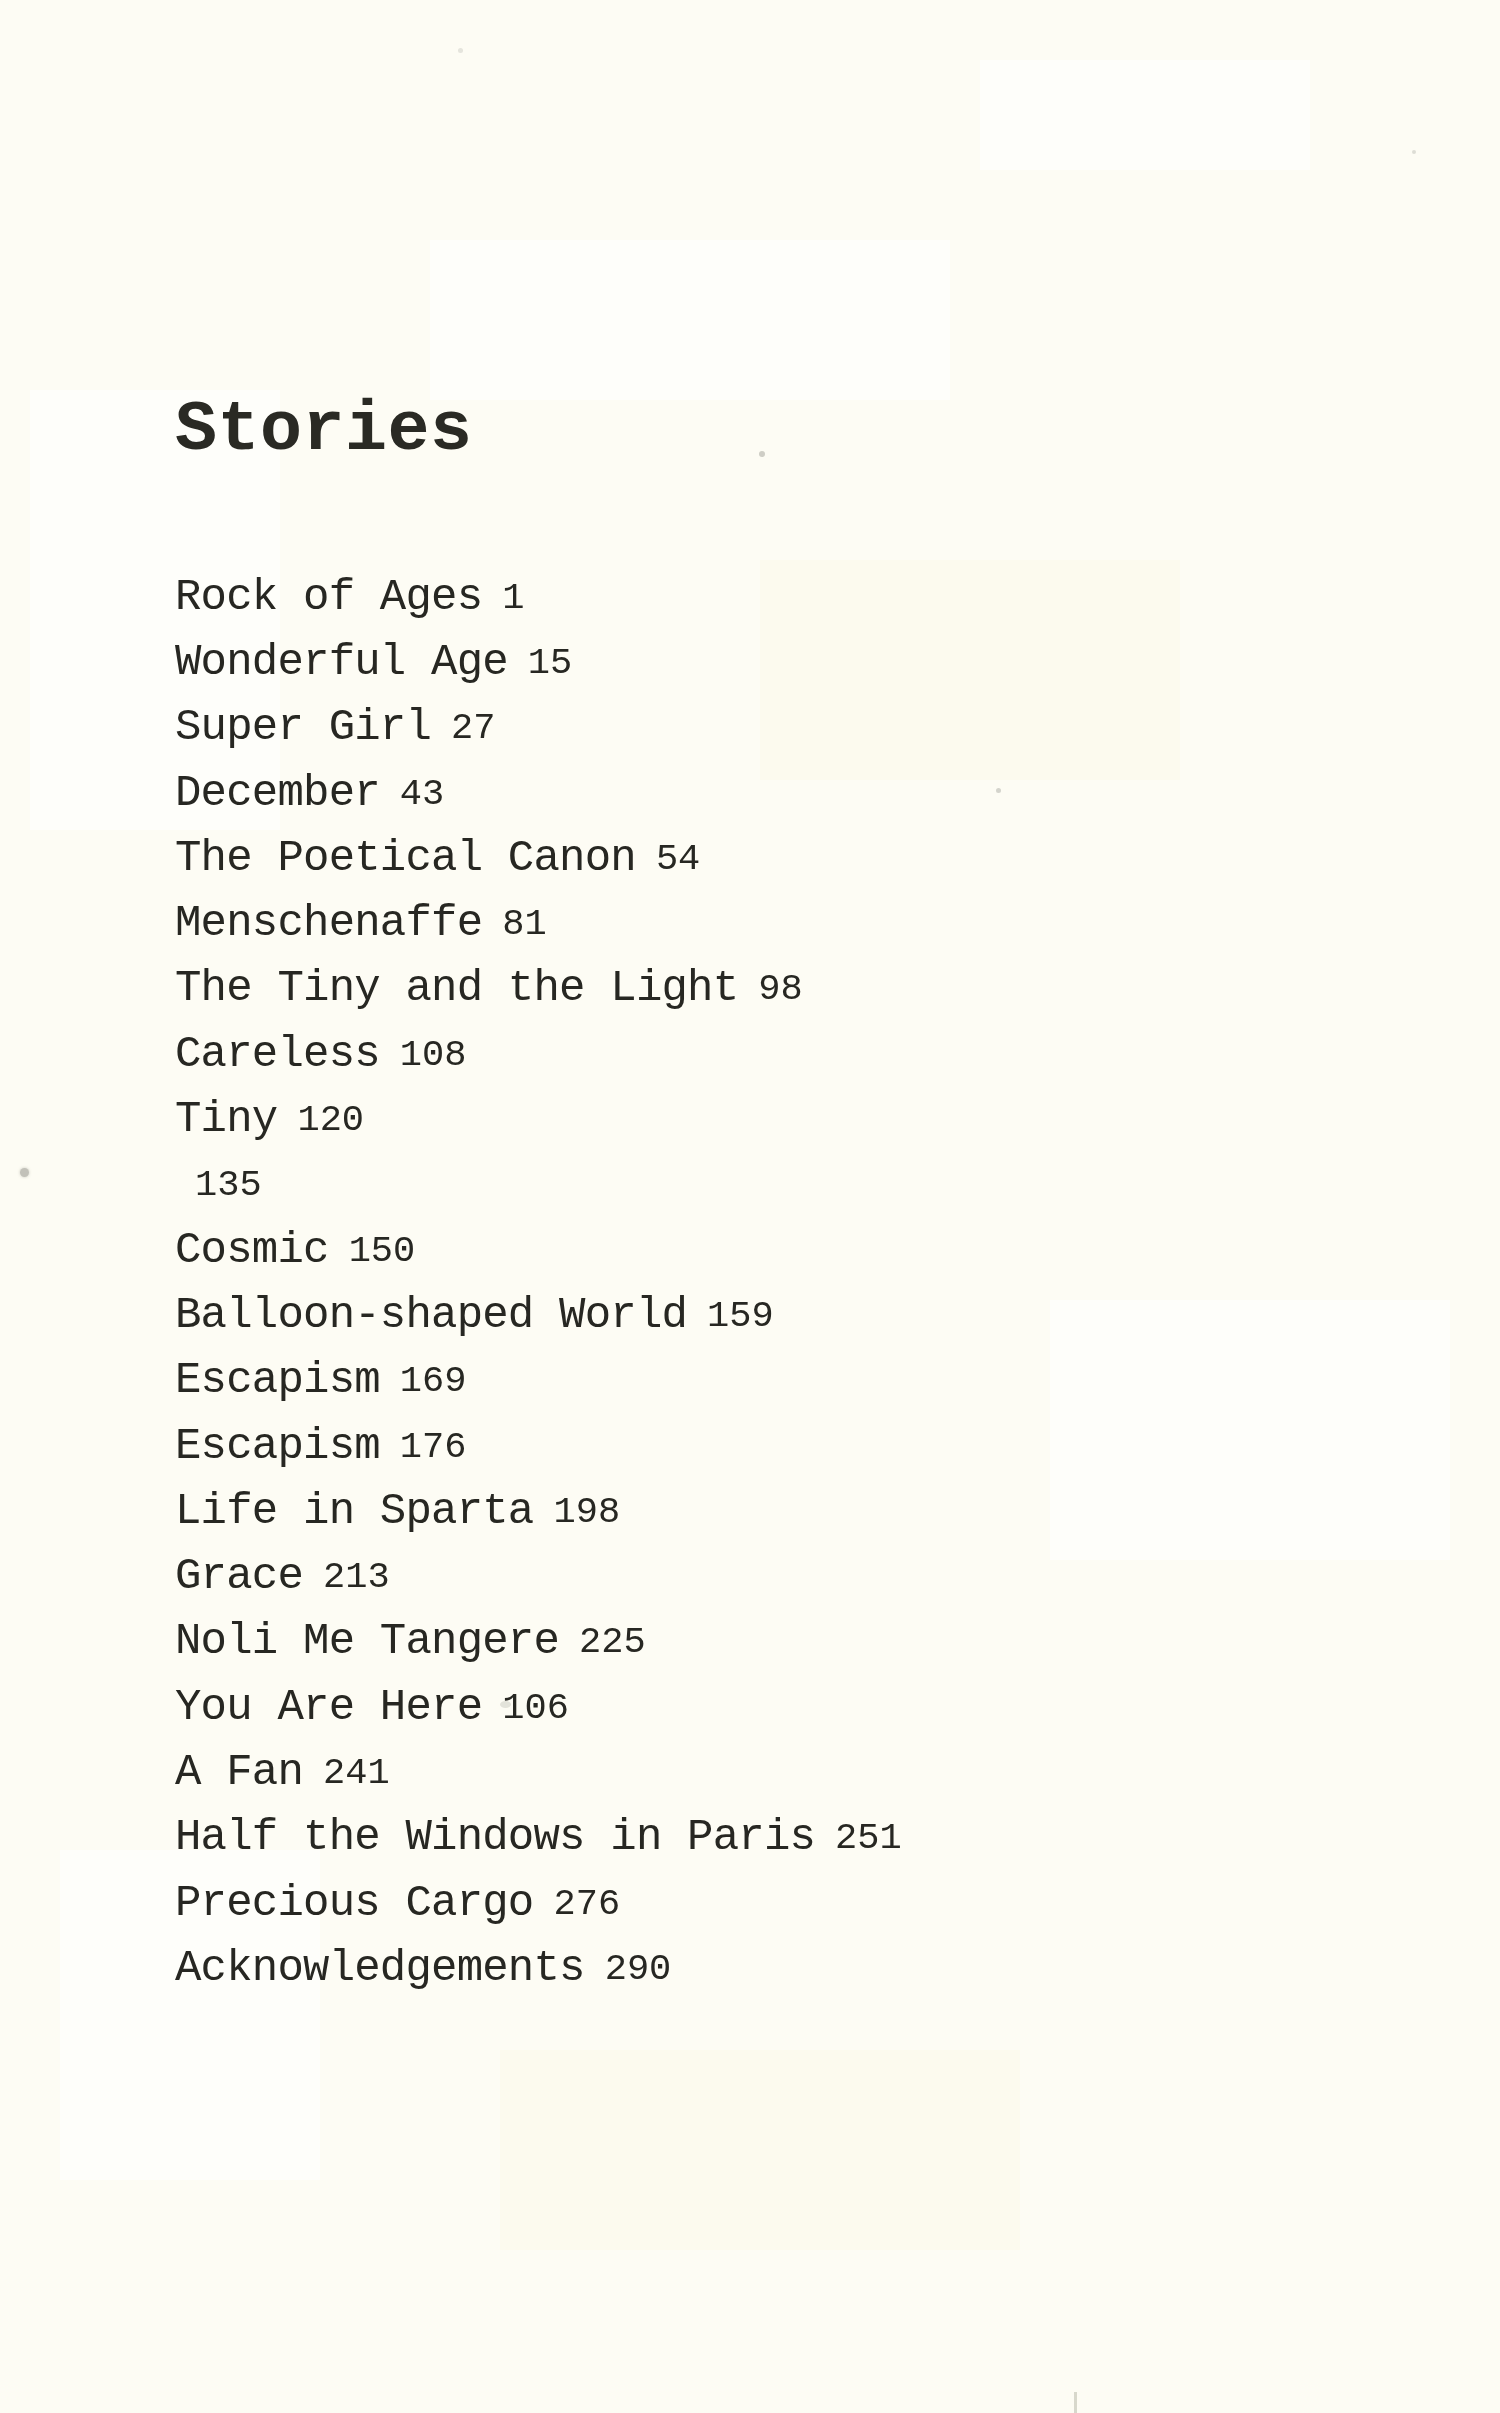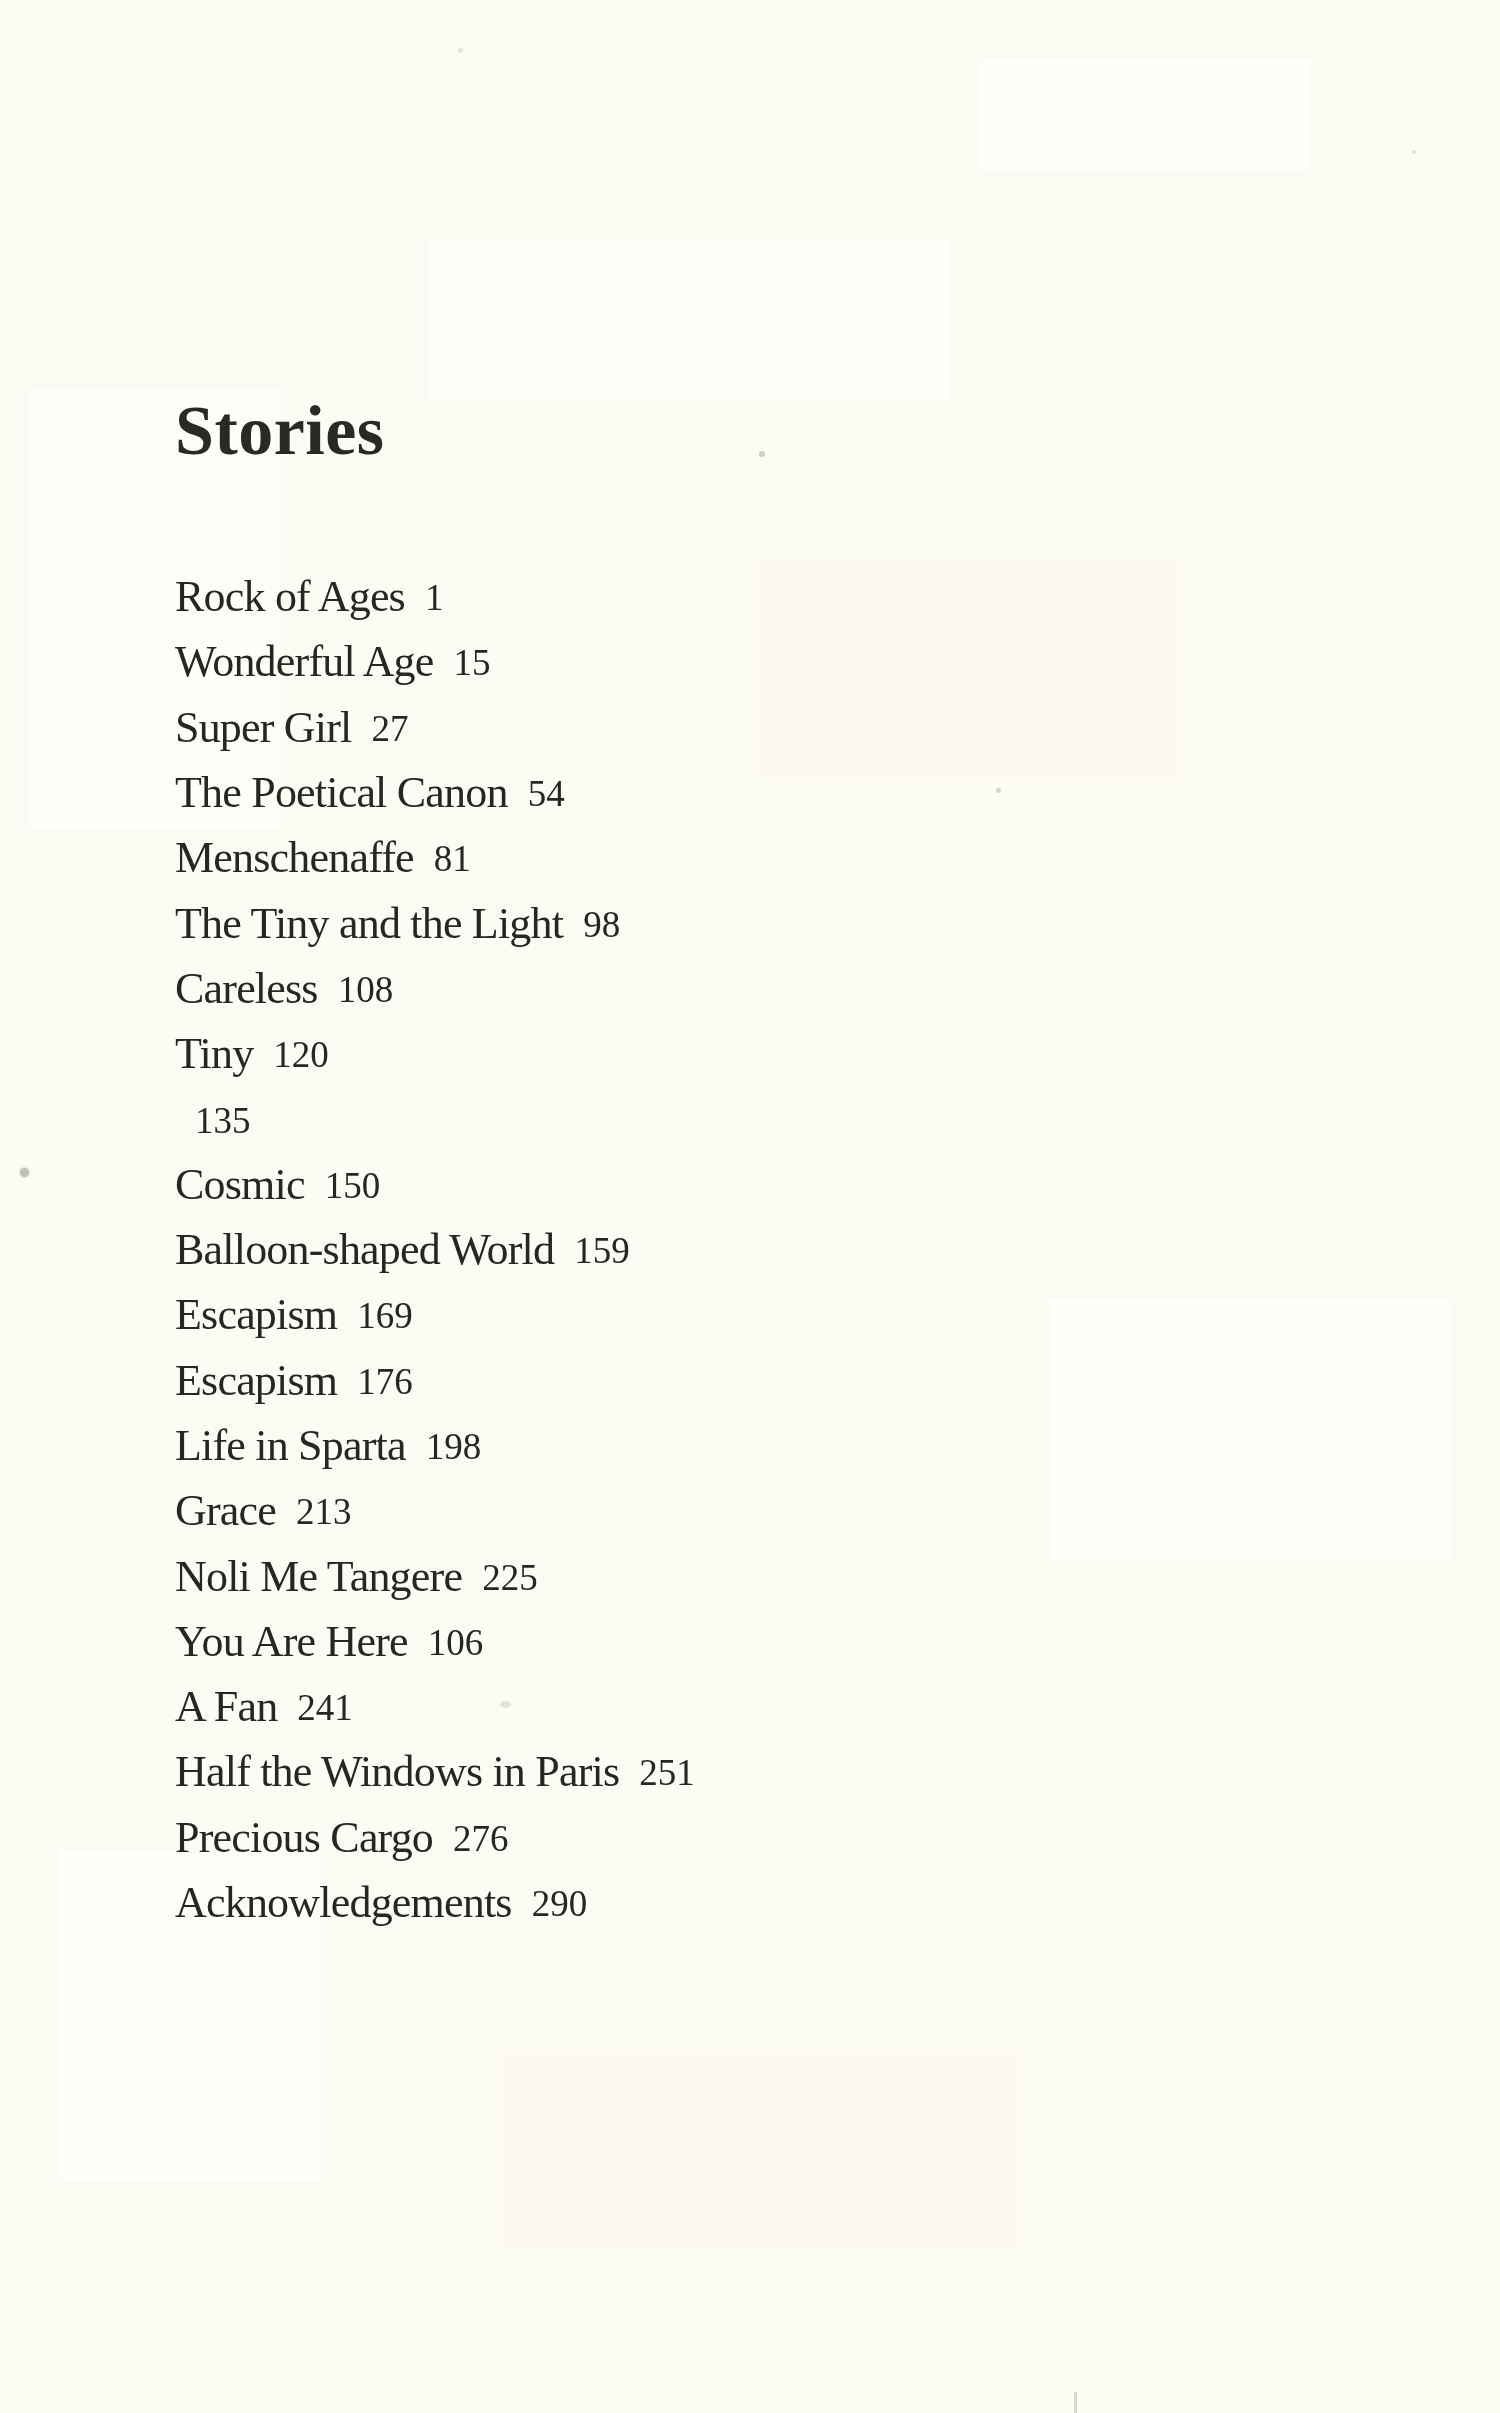--- a/index.html
+++ b/index.html
@@ -6,21 +6,21 @@
     --bg:#fdfcf4;
     --ink:#272722;
   }
   html,body{margin:0;padding:0;background:#e8e6dc;}
   .page{
     position:relative;
     width:1500px;
     height:2413px;
     background:var(--bg);
     overflow:hidden;
-    font-family:Liberation Serif, serif;
+    font-family:Liberation Mono, monospace;
     color:var(--ink);
   }
   
   .patch{position:absolute;pointer-events:none;}
   .patch.light{background:rgba(255,255,255,0.55);}
   .patch.warm{background:rgba(248,245,225,0.35);}
   .title{
     position:absolute;
     left:175px;
     top:349px;
@@ -74,20 +74,24 @@
         <span class="t">Rock of Ages</span>
         <span class="num">1</span>
       </div>
       <div class="row">
         <span class="t">Wonderful Age</span>
         <span class="num">15</span>
       </div>
       <div class="row">
         <span class="t">Super Girl</span>
         <span class="num">27</span>
+      </div>
+      <div class="row">
+        <span class="t">December</span>
+        <span class="num">43</span>
       </div>
       <div class="row">
         <span class="t">The Poetical Canon</span>
         <span class="num">54</span>
       </div>
       <div class="row">
         <span class="t">Menschenaffe</span>
         <span class="num">81</span>
       </div>
       <div class="row">

